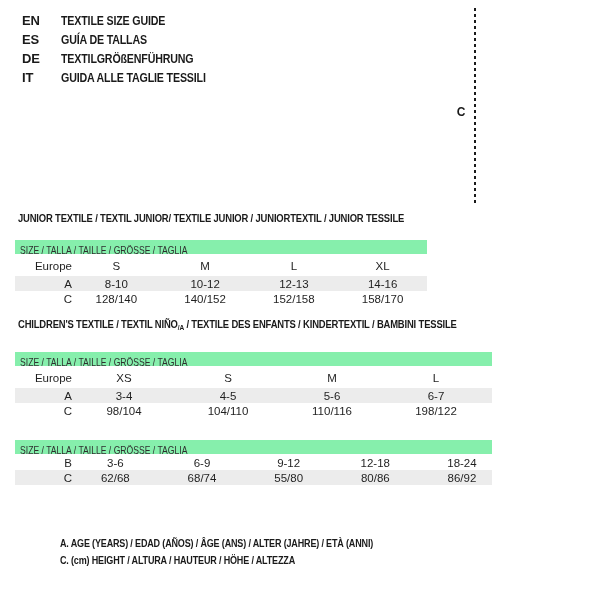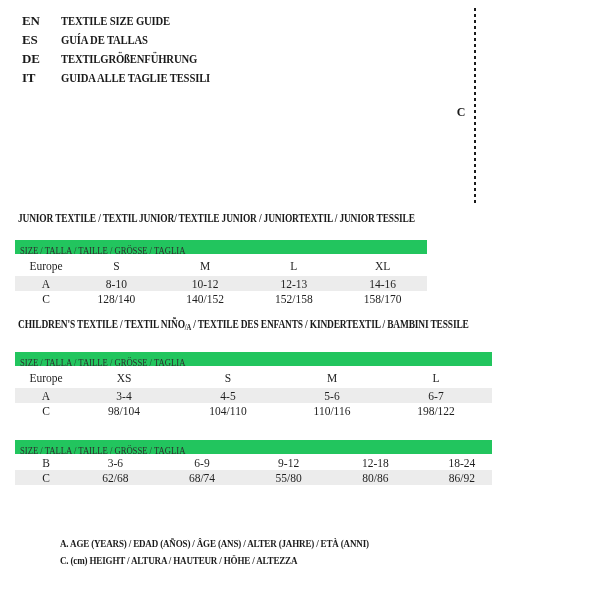--- a/index.html
+++ b/index.html
@@ -1,18 +1,18 @@
 <!DOCTYPE html>
 <html><head>
 <meta charset="utf-8">
 <style>
   html,body{margin:0;padding:0;background:#fff;}
   .page{
     position:relative;width:492px;height:600px;background:#ffffff;
-    font-family:Liberation Serif, serif;color:#1a1a1a;overflow:hidden;
+    font-family:Liberation Sans, sans-serif;color:#1a1a1a;overflow:hidden;
   }
   
   .condense{display:inline-block;transform:scaleX(0.82);transform-origin:0 50%;white-space:nowrap;}
 
   
   .langs{position:absolute;left:22px;top:13px;}
   .lang-row{display:flex;align-items:baseline;height:19px;}
   .lang-code{width:39px;font-size:13px;font-weight:700;letter-spacing:-0.2px;}
   .lang-label{font-size:13px;font-weight:700;letter-spacing:-0.2px;}
 
@@ -25,29 +25,29 @@
     font-size:12px;font-weight:700;}
   .baby{position:absolute;left:487px;top:6px;}
 
   
   .section{position:absolute;left:15px;}
   #sec1{top:211px;width:412px;}
   #sec2{top:317px;width:577px;}
   #sec3{top:423px;width:577px;}
   .tbl-title{font-size:11.5px;font-weight:700;letter-spacing:-0.2px;line-height:14px;padding-left:3px;}
   .subs{font-size:8px;vertical-align:-2px;}
-  .size-head{height:14px;background:#22c55e;padding-left:5px;margin-top:15px;}
+  .size-head{height:14px;background:#86efac;padding-left:5px;margin-top:15px;}
   #sec2 .size-head,#sec3 .size-head{margin-top:17px;}
   .size-head .condense{font-size:10.5px;line-height:14px;color:#2e2e2e;font-weight:400;}
   table.size-table{width:100%;border-collapse:collapse;table-layout:fixed;margin-top:1px;}
   table.size-table col.c-lbl{width:57px;}
   table.size-table th,table.size-table td{
     padding:0;font-size:11.5px;font-weight:400;color:#1f1f1f;vertical-align:middle;
   }
-  table.size-table th{text-align:center;padding-left:5px;}
+  table.size-table th{text-align:right;padding-left:5px;}
   table.size-table td{text-align:center;}
   tr.row-first th,tr.row-first td{height:21px;}
   tr.row-std th,tr.row-std td{height:15px;}
   tr.shade{background:#ececec;}
 
   
   .footnotes{position:absolute;left:18px;top:537px;}
   .footnote{height:17px;font-size:11px;font-weight:700;letter-spacing:-0.2px;margin-left:42px;}
 </style>
 </head>

